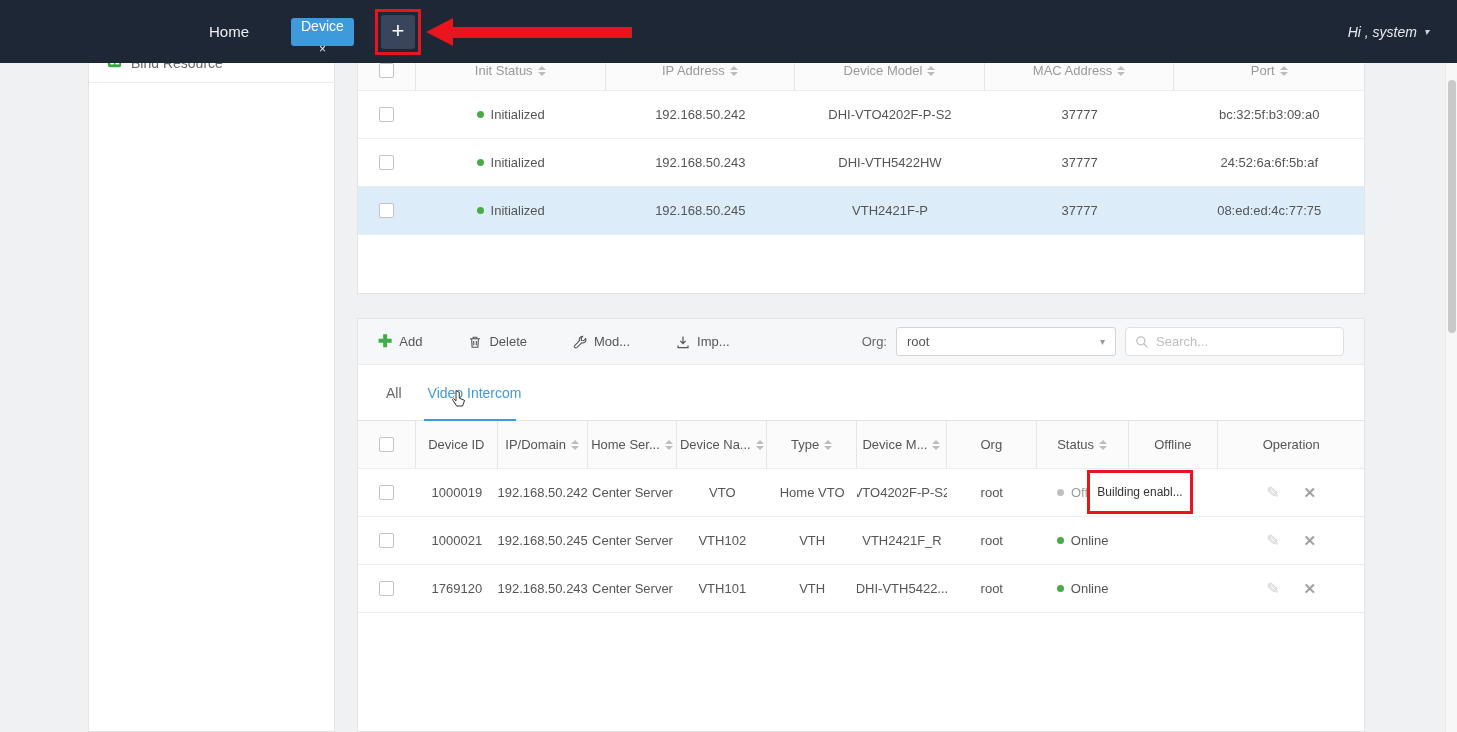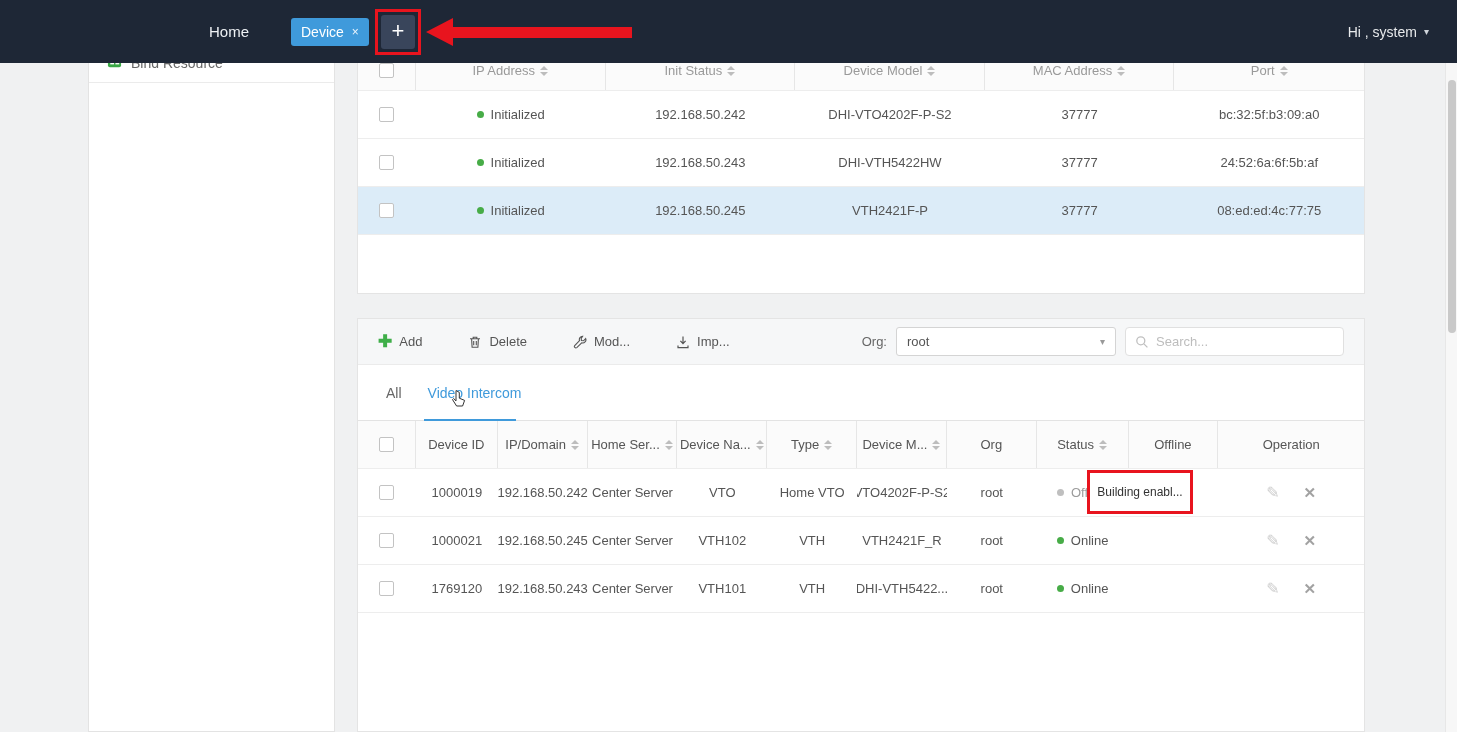--- a/index.html
+++ b/index.html
@@ -5,24 +5,24 @@
   * { margin:0; padding:0; box-sizing:border-box; }
   html,body { width:1457px; height:732px; overflow:hidden; }
   body { font-family:"Liberation Sans", sans-serif; background:#f0f1f2; position:relative; color:#555; }
 
   
   .topbar { position:absolute; left:0; top:0; width:1457px; height:63px; background:#1e2736; z-index:5; }
   .logo { position:absolute; left:18px; top:0; height:63px; display:flex; align-items:center; gap:8px; }
   .logo-brand { color:#fff; font-size:27px; font-weight:bold; letter-spacing:1px; }
   .logo-sub { color:#cfd4da; font-size:11px; font-weight:bold; align-self:flex-start; margin-top:17px; }
   .nav-home { position:absolute; left:196px; top:0; width:66px; height:63px; line-height:63px; text-align:center; color:#eef1f4; font-size:15px; cursor:pointer; }
-  .tab-device { position:absolute; left:291px; top:18px; height:28px; padding:12px 10px; background:#3f9adb; border-radius:3px; display:flex; align-items:center; gap:8px; color:#fff; font-size:14px; cursor:pointer; }
+  .tab-device { position:absolute; left:291px; top:18px; height:28px; padding:0 10px; background:#3f9adb; border-radius:3px; display:flex; align-items:center; gap:8px; color:#fff; font-size:14px; cursor:pointer;flex-direction:column; }
   .tab-device .close { font-size:12px; color:#eaf4fc; }
   .tab-plus { position:absolute; left:381px; top:15px; width:34px; height:34px; background:#39455b; border-radius:3px; color:#fff; font-size:22px; line-height:32px; text-align:center; cursor:pointer; }
-  .user { position:absolute; right:28px; top:0; height:63px; display:flex; align-items:center; gap:7px; color:#e8eaec; font-size:14px; cursor:pointer; }
+  .user { position:absolute; right:28px; top:0; height:63px; display:flex; align-items:center; gap:7px; color:#e8eaec; font-size:14px; cursor:pointer;font-style:italic; }
   .user .caret { font-size:10px; color:#cfd4da; }
 
   
   .sidebar { position:absolute; left:88px; top:63px; width:247px; height:669px; background:#fff; border:1px solid #e3e3e3; border-top:none; overflow:hidden; }
   .side-item { margin-top:-20px; height:40px; display:flex; align-items:center; gap:9px; padding-left:18px; border-bottom:1px solid #ebebeb; color:#666; font-size:14px; cursor:pointer; }
 
   
   .card { position:absolute; background:#fff; border:1px solid #e4e4e4; }
   .card1 { left:357px; top:63px; width:1008px; height:231px; overflow:hidden; border-top:none; }
   .card2 { left:357px; top:318px; width:1008px; height:414px; overflow:hidden; }
@@ -119,29 +119,29 @@
     </svg>
     <span>Bind Resource</span>
   </div>
 </div>
 
 <div class="card card1">
   <div class="trow thead">
     <div class="cell c1-cb">
         <input type="checkbox" class="cb" style="">
       </div>
+    <div class="cell c1-a">
+        <span>Init Status</span>
+        <span class="sorticon">
+          <i class="up"></i>
+          <i class="dn"></i>
+        </span>
+      </div>
     <div class="cell c1-b">
         <span>IP Address</span>
-        <span class="sorticon">
-          <i class="up"></i>
-          <i class="dn"></i>
-        </span>
-      </div>
-    <div class="cell c1-a">
-        <span>Init Status</span>
         <span class="sorticon">
           <i class="up"></i>
           <i class="dn"></i>
         </span>
       </div>
     <div class="cell c1-c">
         <span>Device Model</span>
         <span class="sorticon">
           <i class="up"></i>
           <i class="dn"></i>

